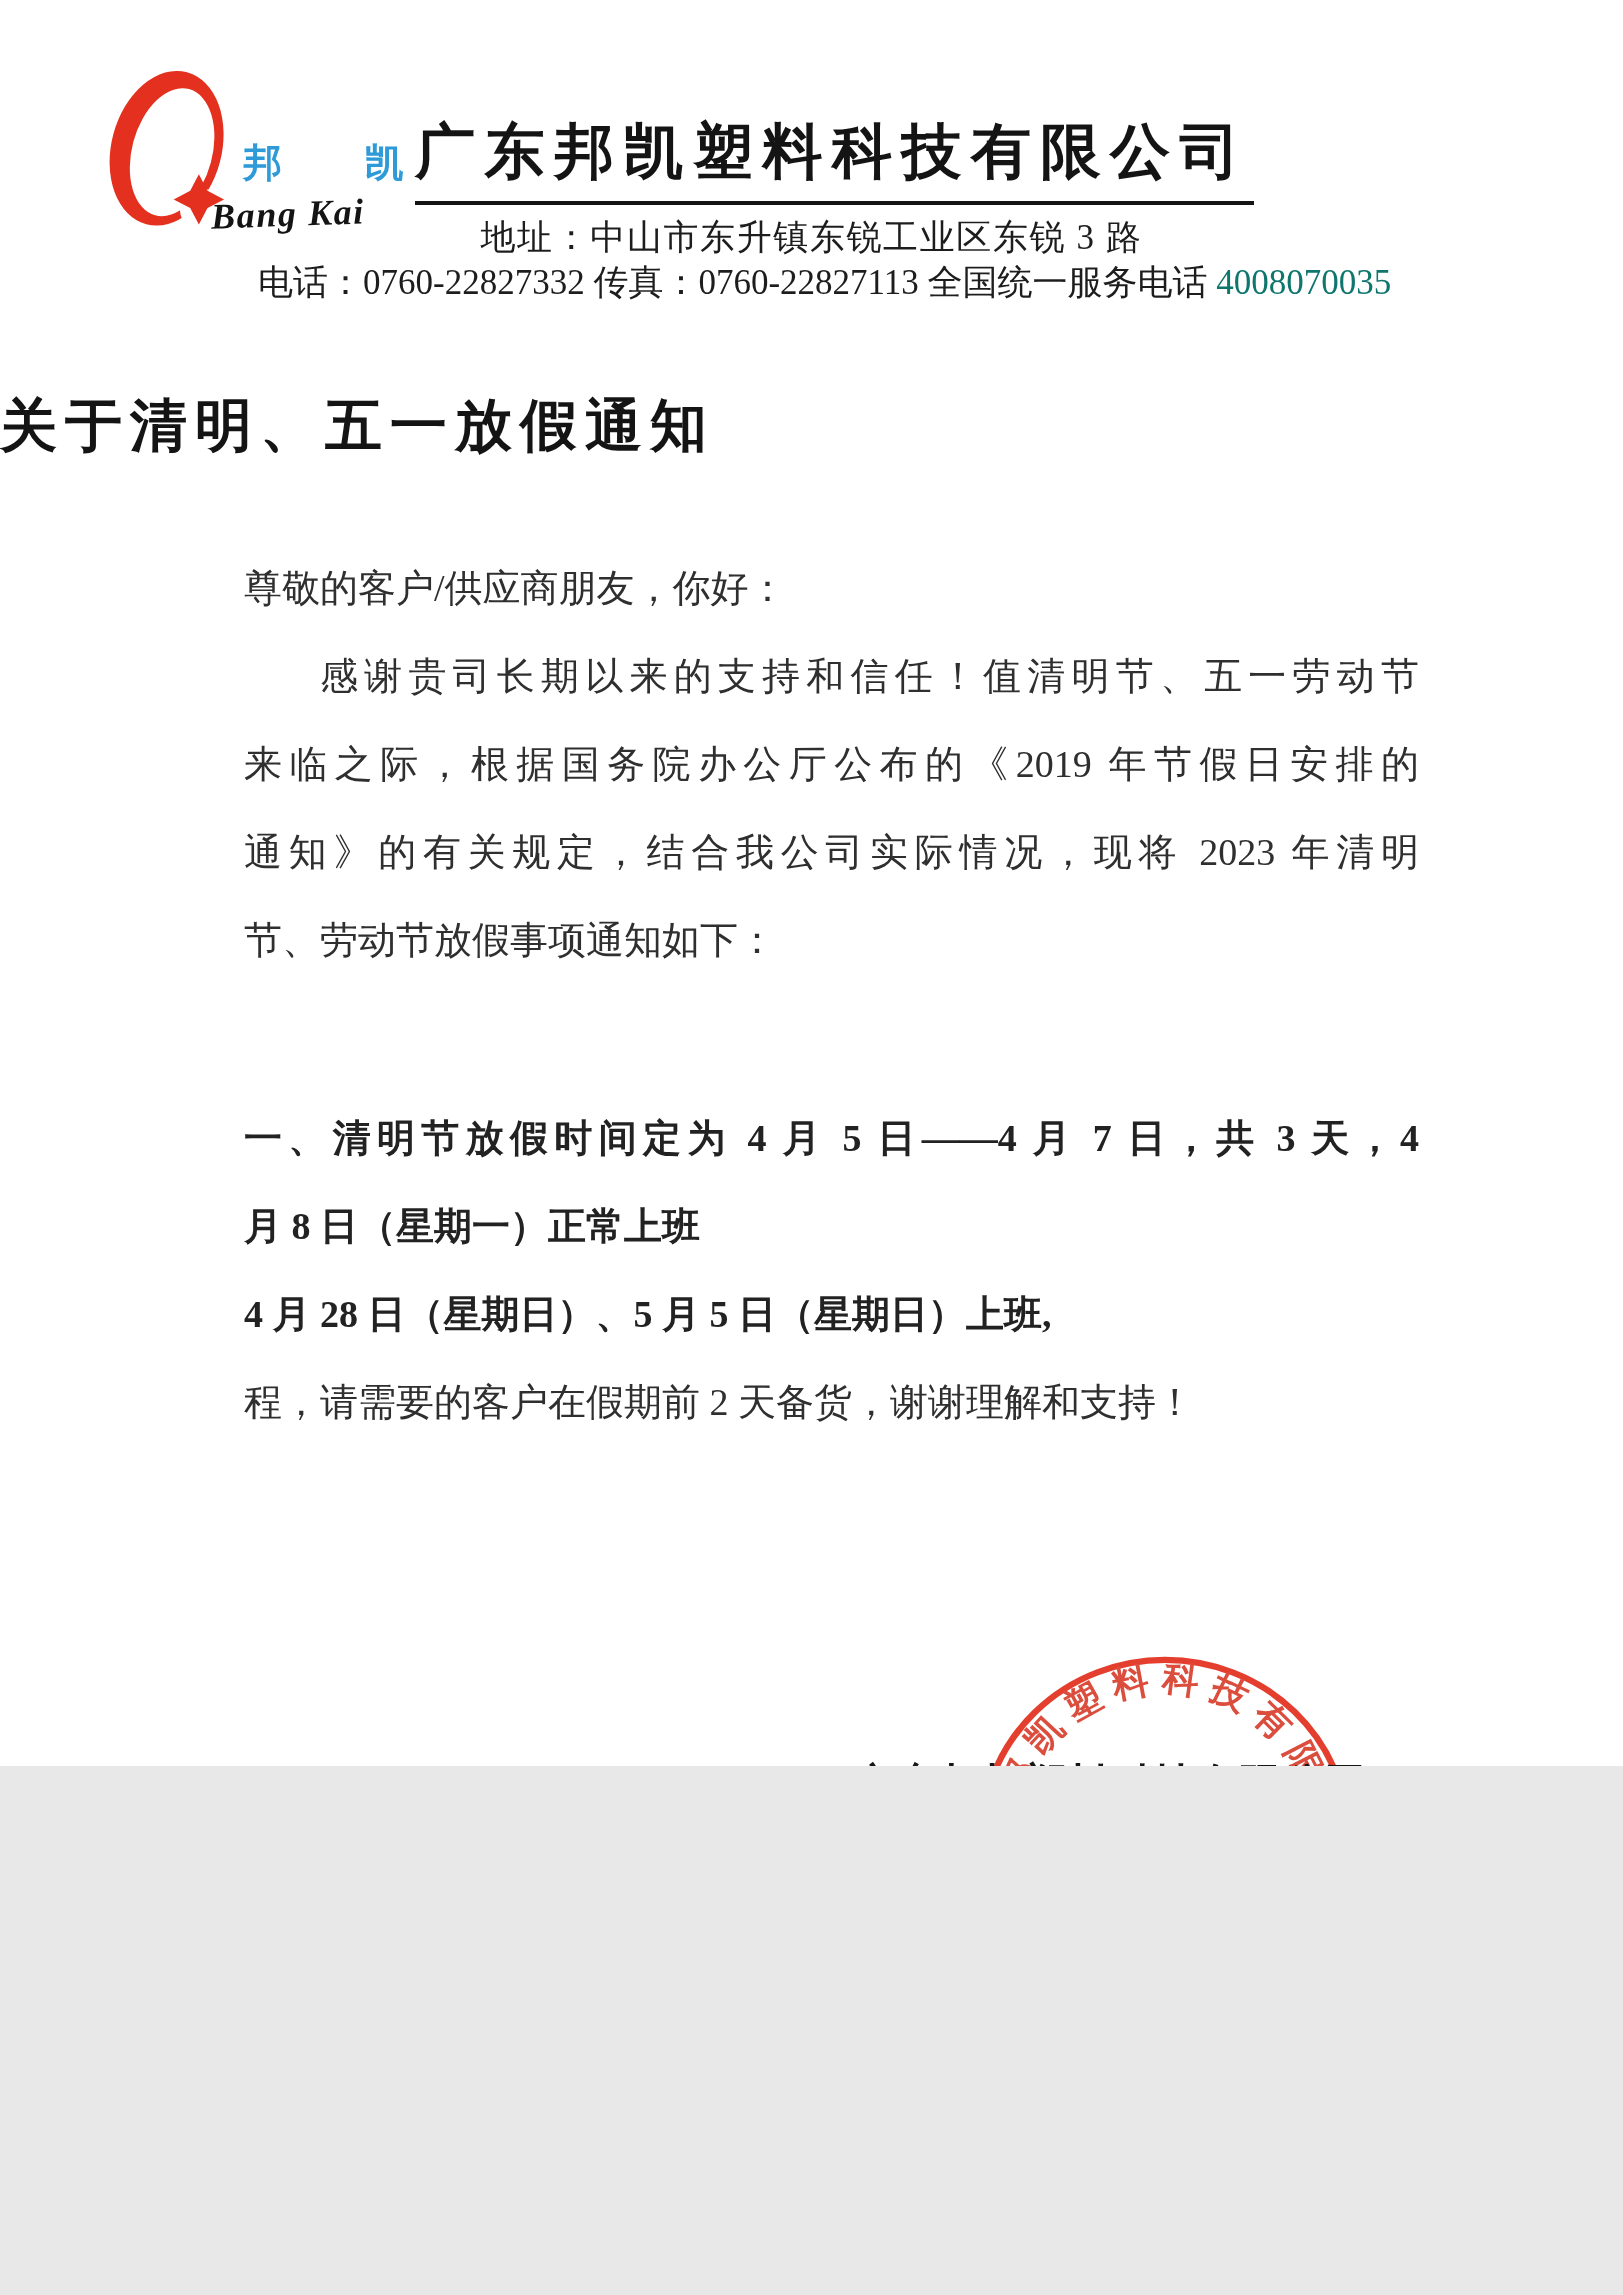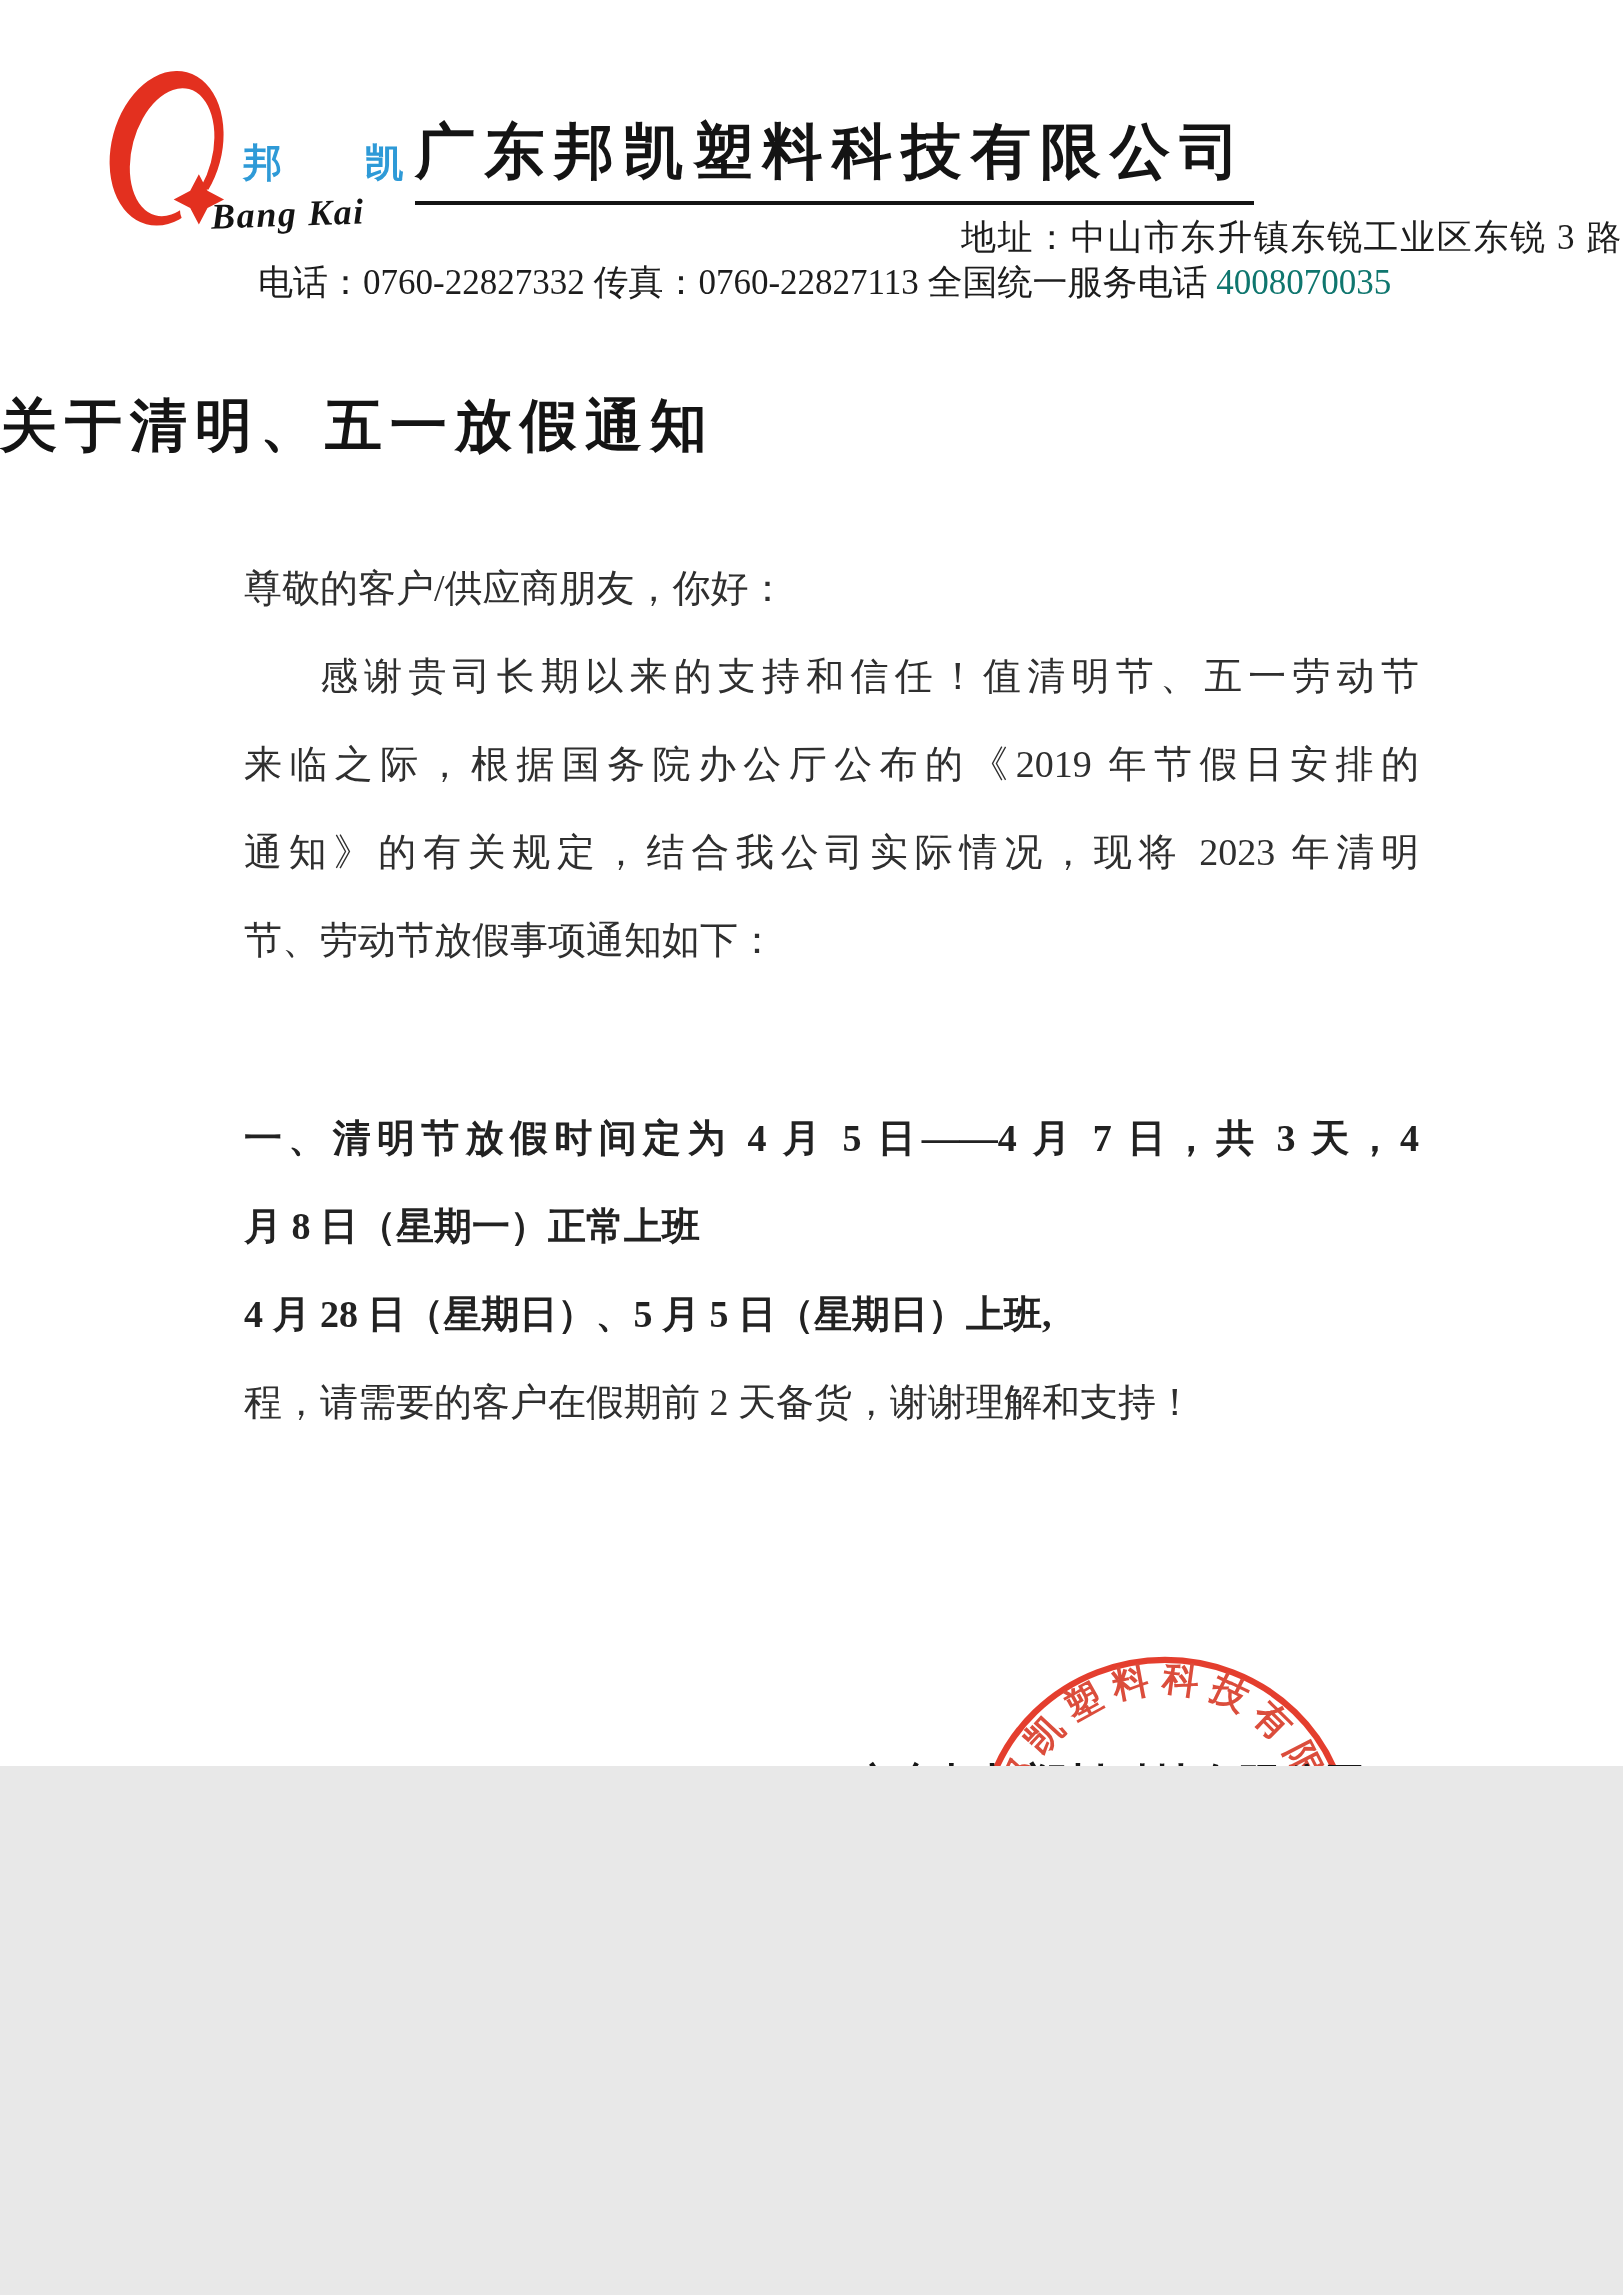--- a/index.html
+++ b/index.html
@@ -18,21 +18,21 @@
   .logo-en{
     position:absolute; left:132px; top:125px; font-size:36px; font-weight:700; font-style:italic;
     color:#141414; letter-spacing:1.6px; transform:rotate(-2deg); white-space:nowrap;
   }
   .company-name{
     position:absolute; left:415px; top:112px; font-size:60px; font-weight:700;
     color:#141414; letter-spacing:9.5px; white-space:nowrap;
     border-bottom:4.7px solid #141414; padding:0 4.7px 8px 0;
   }
   .addr{
-    position:absolute; left:0; top:214px; width:1623px; text-align:right;
+    position:absolute; left:0; top:214px; width:1623px; text-align:center;
     font-size:35px; color:#1d1d1d; letter-spacing:1.6px;
   }
   .phone{
     position:absolute; left:258px; top:259px; width:1261px;
     font-size:35px; color:#1d1d1d; white-space:nowrap;
   }
   .hotline{color:#0f766e;}
   
   .title{
     position:absolute; left:0; top:388px; width:1623px; margin:0; 

